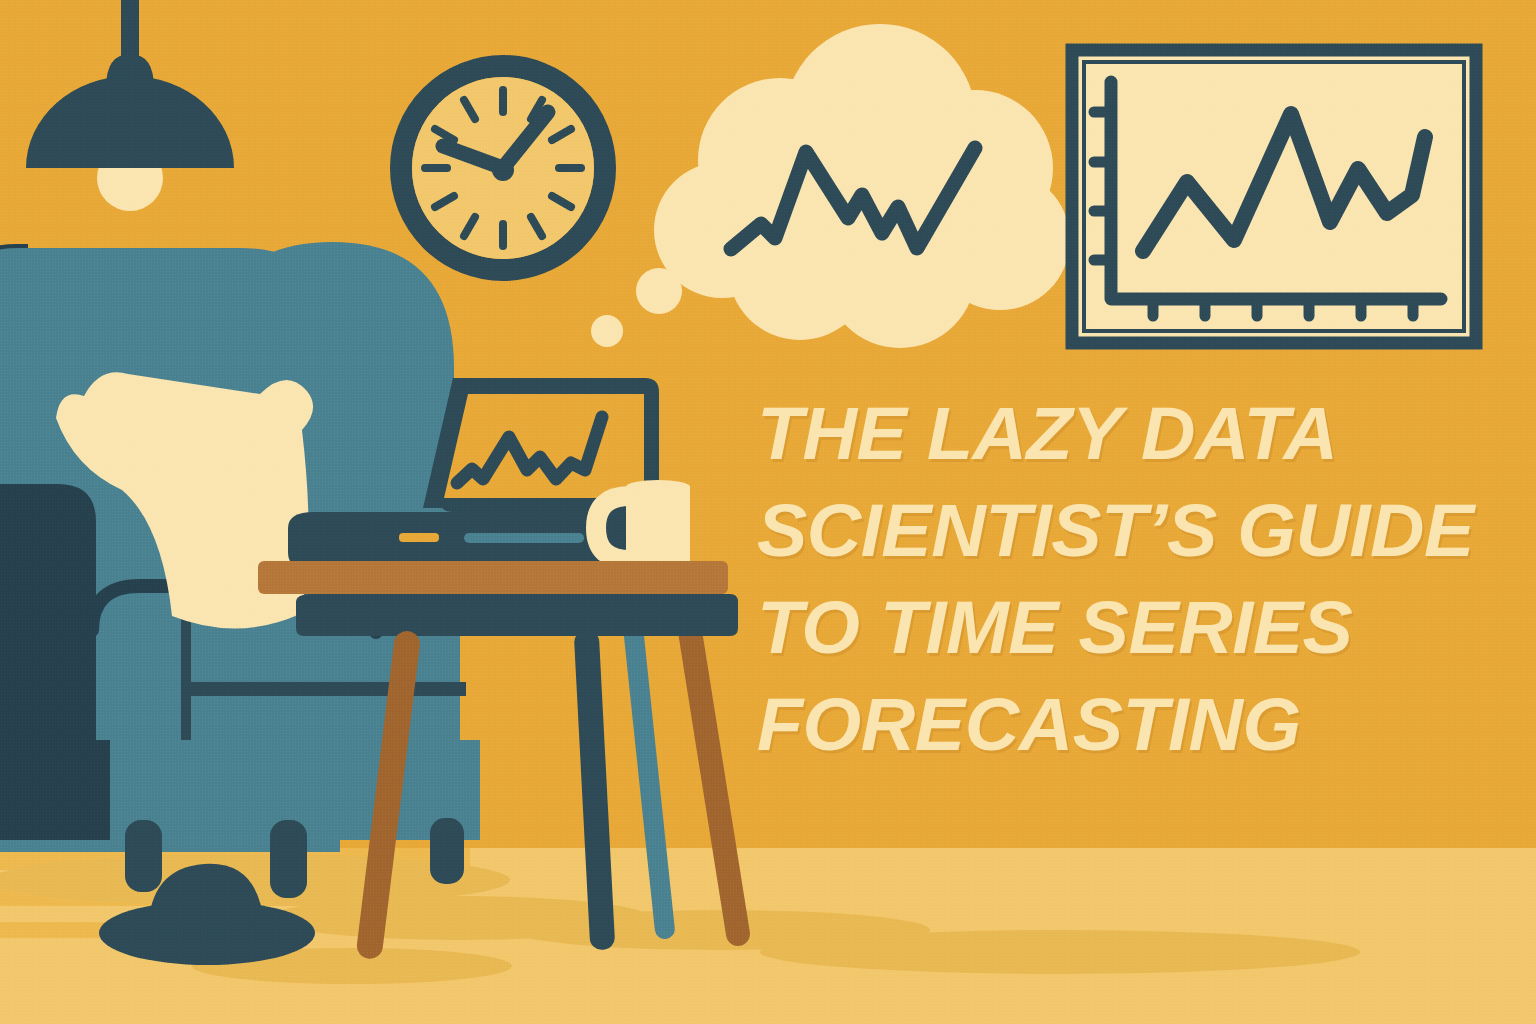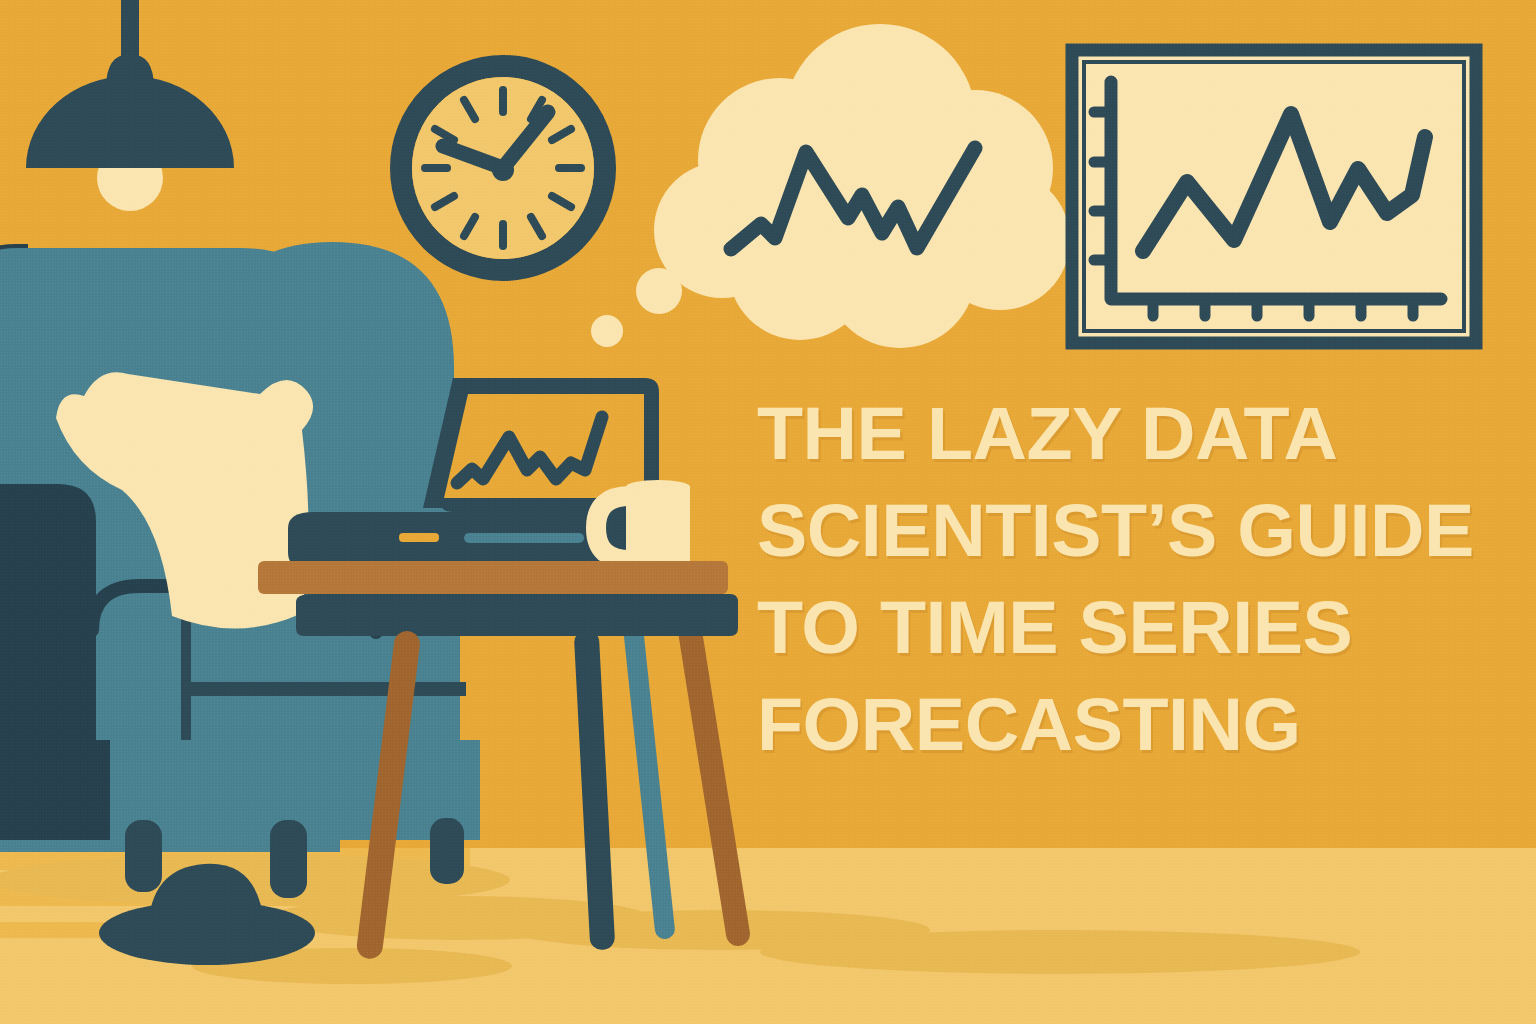--- a/index.html
+++ b/index.html
@@ -32,20 +32,21 @@
       radial-gradient(rgba(120,80,10,.16) .6px, transparent .7px);
     background-size: 3px 3px, 5px 5px;
     background-position: 0 0, 2px 3px;
     mix-blend-mode: overlay;
   }
   #title-block {
     position: absolute;
     left: 757px;
     top: 385px;
     width: 700px;
+    font-style: italic;
   }
   #title-block .line {
     display: block;
     font-family: "Liberation Sans", sans-serif;
     font-weight: 700;
     font-size: 74px;
     line-height: 97px;
     letter-spacing: -0.5px;
     color: #fae5b0;
     text-transform: uppercase;

